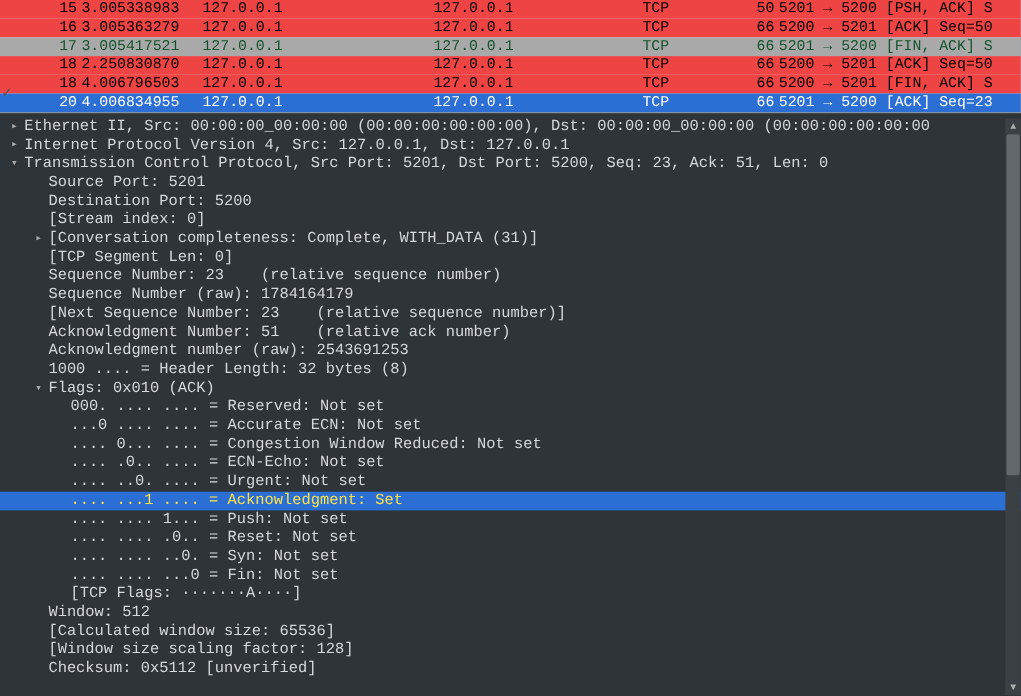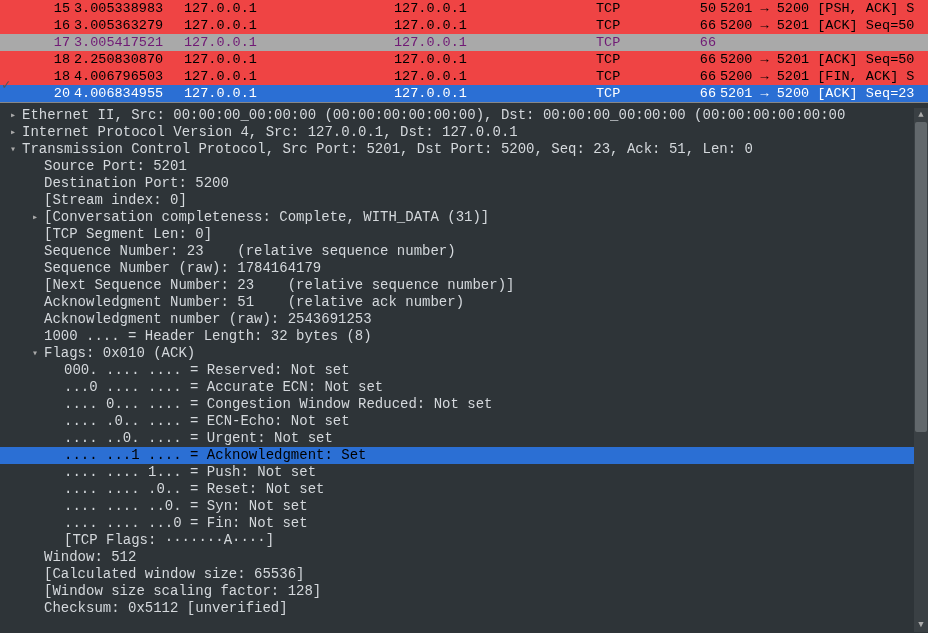--- a/index.html
+++ b/index.html
@@ -20,27 +20,27 @@
       border-bottom: 1px solid #888;
     }
     .packet-row {
       display: flex;
       padding: 0 4px;
       white-space: pre;
       line-height: 17px;
       font-size: 13.5px;
     }
     .packet-row.lavender { background: #ef4444; }
-    .packet-row.gray { background: #a9a9a9; color: #701a75; }
+    .packet-row.gray { background: #a9a9a9; color: #14532d; }
     .packet-row.selected { background: #2b6fd4; color: #fff; align-items: center; }
     .packet-row .col-no { width: 70px; text-align: right; padding-right: 4px; }
     .packet-row .col-time { width: 110px; }
     .packet-row .col-src { width: 210px; }
     .packet-row .col-dst { width: 190px; }
-    .packet-row .col-proto { width: 80px; margin-left: 12px; }
+    .packet-row .col-proto { width: 80px; }
     .packet-row .col-len { width: 44px; text-align: right; padding-right: 4px; }
     .packet-row .col-info { flex: 1; overflow: hidden; }
     
     .details-pane {
       background: #2e3438;
       color: #d4d8dc;
       padding: 4px 0;
       height: 524px;
       overflow: hidden;
       position: relative;
@@ -56,21 +56,21 @@
       width: 18px;
       display: inline-block;
       text-align: center;
       color: #aaa;
       cursor: pointer;
       font-size: 10px;
     }
     .tree-row .indent { display: inline-block; }
     .tree-row.highlighted {
       background: #2b6fd4;
-      color: #000000;
+      color: #fde047;
       align-items: center;
     }
     .tree-text { flex: 1; overflow: hidden; font-family: Liberation Mono, monospace; }
     
     .scrollbar-vert {
       position: absolute;
       right: 0;
       top: 108px;
       width: 14px;
       height: 524px;
@@ -104,21 +104,21 @@
       z-index: 10;
     }
   </style>
 </head>
 <body>
 
 <div class="packet-list">
 
 <div class="packet-row lavender"><span class="col-no">15</span><span class="col-time">3.005338983</span><span class="col-src">127.0.0.1</span><span class="col-dst">127.0.0.1</span><span class="col-proto">TCP</span><span class="col-len">50</span><span class="col-info">5201 → 5200 [PSH, ACK] S</span></div>
     <div class="packet-row lavender"><span class="col-no">16</span><span class="col-time">3.005363279</span><span class="col-src">127.0.0.1</span><span class="col-dst">127.0.0.1</span><span class="col-proto">TCP</span><span class="col-len">66</span><span class="col-info">5200 → 5201 [ACK] Seq=50</span></div>
-    <div class="packet-row gray"><span class="col-no">17</span><span class="col-time">3.005417521</span><span class="col-src">127.0.0.1</span><span class="col-dst">127.0.0.1</span><span class="col-proto">TCP</span><span class="col-len">66</span></div>
+    <div class="packet-row gray"><span class="col-no">17</span><span class="col-time">3.005417521</span><span class="col-src">127.0.0.1</span><span class="col-dst">127.0.0.1</span><span class="col-proto">TCP</span><span class="col-len">66</span><span class="col-info">5201 → 5200 [FIN, ACK] S</span></div>
     <div class="packet-row lavender"><span class="col-no">18</span><span class="col-time">2.250830870</span><span class="col-src">127.0.0.1</span><span class="col-dst">127.0.0.1</span><span class="col-proto">TCP</span><span class="col-len">66</span><span class="col-info">5200 → 5201 [ACK] Seq=50</span></div>
     <div class="packet-row lavender"><span class="col-no">18</span><span class="col-time">4.006796503</span><span class="col-src">127.0.0.1</span><span class="col-dst">127.0.0.1</span><span class="col-proto">TCP</span><span class="col-len">66</span><span class="col-info">5200 → 5201 [FIN, ACK] S</span></div>
     <div class="packet-row selected"><span class="col-no">20</span><span class="col-time">4.006834955</span><span class="col-src">127.0.0.1</span><span class="col-dst">127.0.0.1</span><span class="col-proto">TCP</span><span class="col-len">66</span><span class="col-info">5201 → 5200 [ACK] Seq=23</span></div>
   </div>
 
 <span class="check-mark">✓</span>
 
 <div class="details-pane">
   <div class="tree-row">
     <span class="expander">▸</span>

